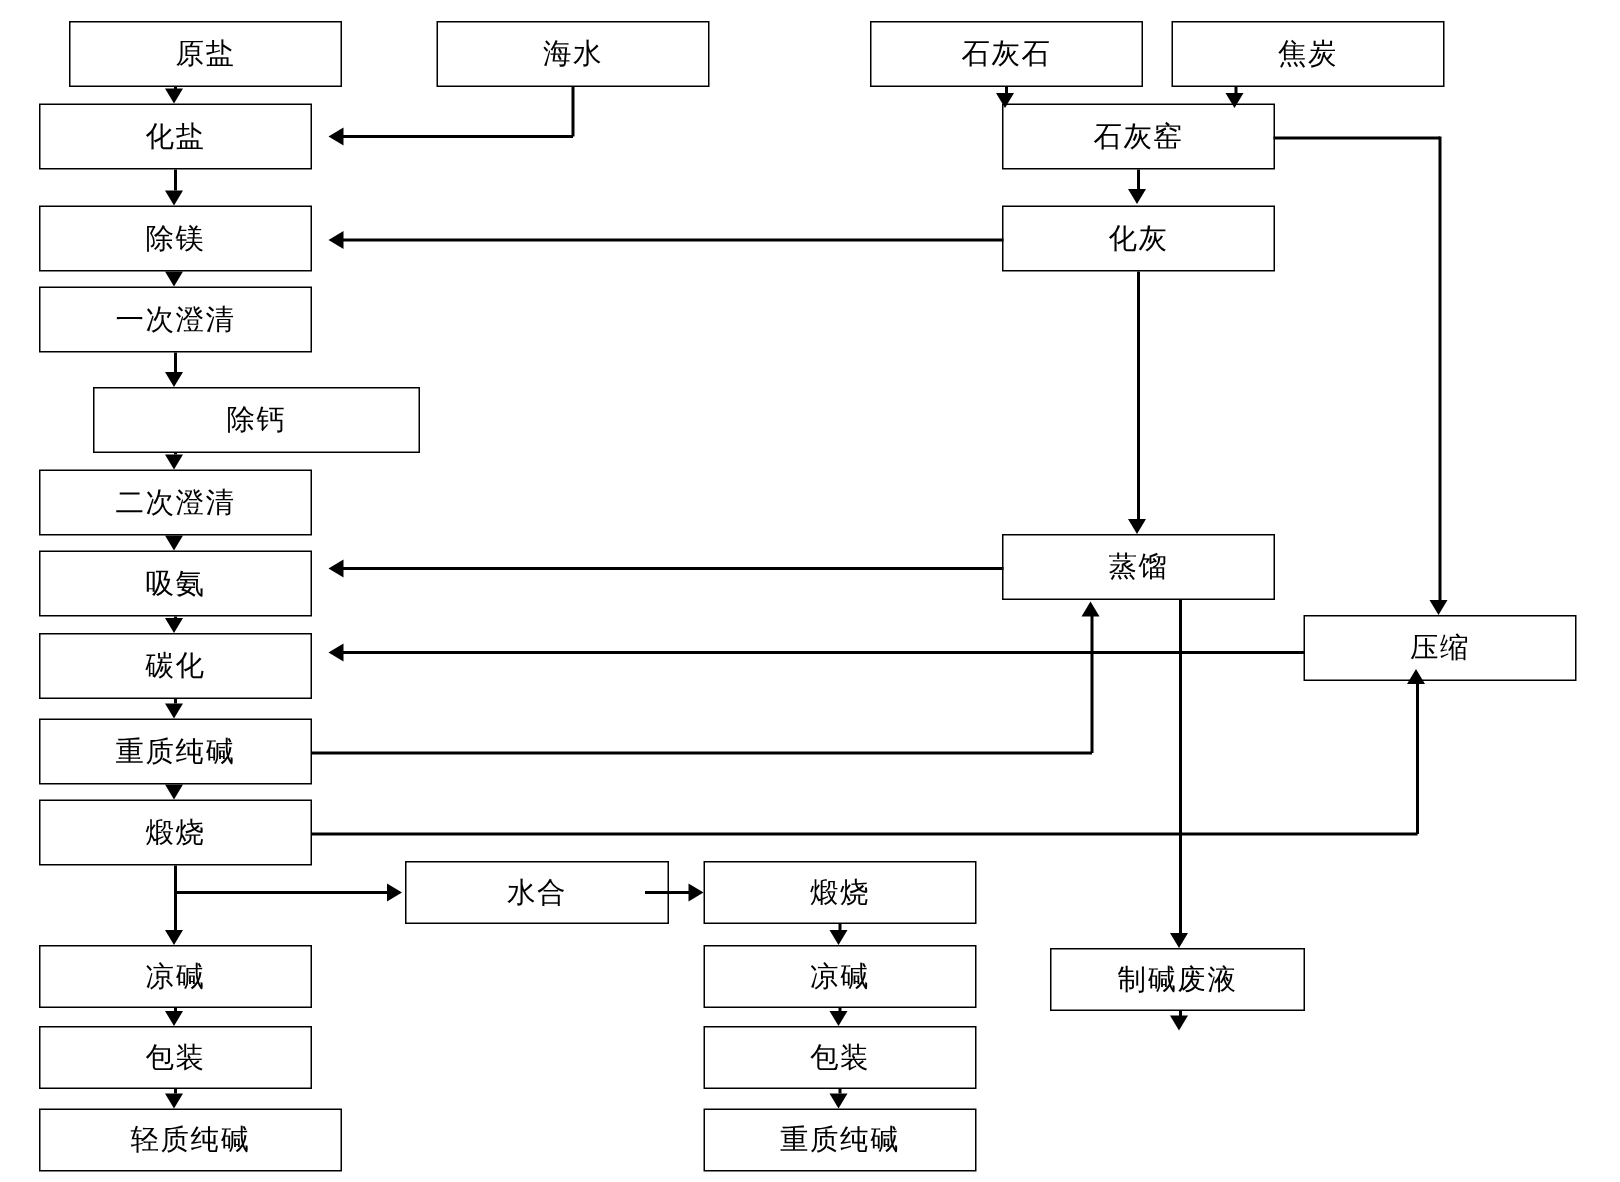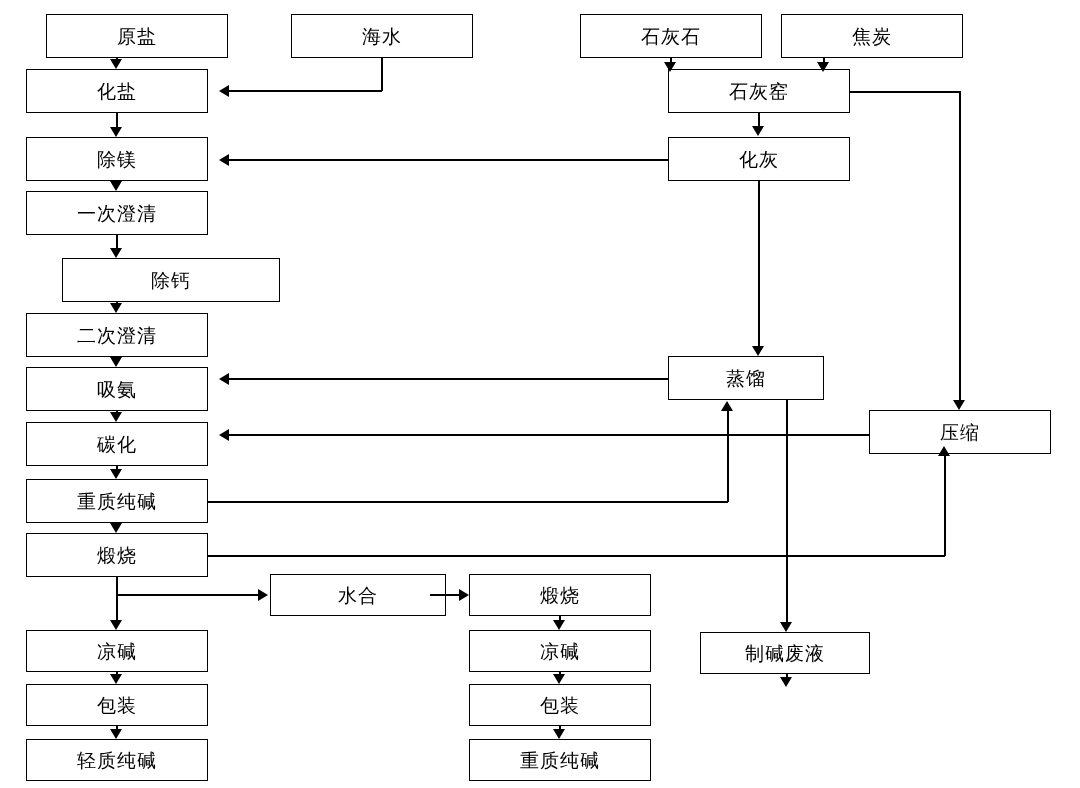--- a/index.html
+++ b/index.html
@@ -99,21 +99,21 @@
   <div class="node" style="left:26px;  top:258px; width:218px; height:44px;margin-left:36px;">
       <span>除钙</span>
     </div>
   <div class="node" style="left:26px;  top:367px; width:182px; height:44px;">
       <span>吸氨</span>
     </div>
 
   <div class="node" style="left:26px;  top:313px; width:182px; height:44px;">
       <span>二次澄清</span>
     </div>
-  <div class="node" style="left:668px; top:356px; width:156px; height:44px;">
+  <div class="node" style="left:668px; top:356px; width:182px; height:44px;">
       <span>蒸馏</span>
     </div>
 
   <div class="node" style="left:26px;  top:422px; width:182px; height:44px;">
       <span>碳化</span>
     </div>
   <div class="node" style="left:869px; top:410px; width:182px; height:44px;">
       <span>压缩</span>
     </div>
 
@@ -141,21 +141,21 @@
       <span>凉碱</span>
     </div>
 
   <div class="node" style="left:26px;  top:684px; width:182px; height:42px;">
       <span>包装</span>
     </div>
   <div class="node" style="left:469px; top:684px; width:182px; height:42px;">
       <span>包装</span>
     </div>
 
-  <div class="node" style="left:26px;  top:739px; width:182px; height:42px;">
+  <div class="node" style="left:26px;  top:739px; width:202px; height:42px;">
       <span>轻质纯碱</span>
     </div>
   <div class="node" style="left:469px; top:739px; width:182px; height:42px;">
       <span>重质纯碱</span>
     </div>
 
   <div class="edge v" style="left:116px; top:58px;  height:5px;"></div>
   <div class="arrow down" style="left:110px; top:59px;"></div>
 
   <div class="edge v" style="left:116px; top:113px; height:14px;"></div>

